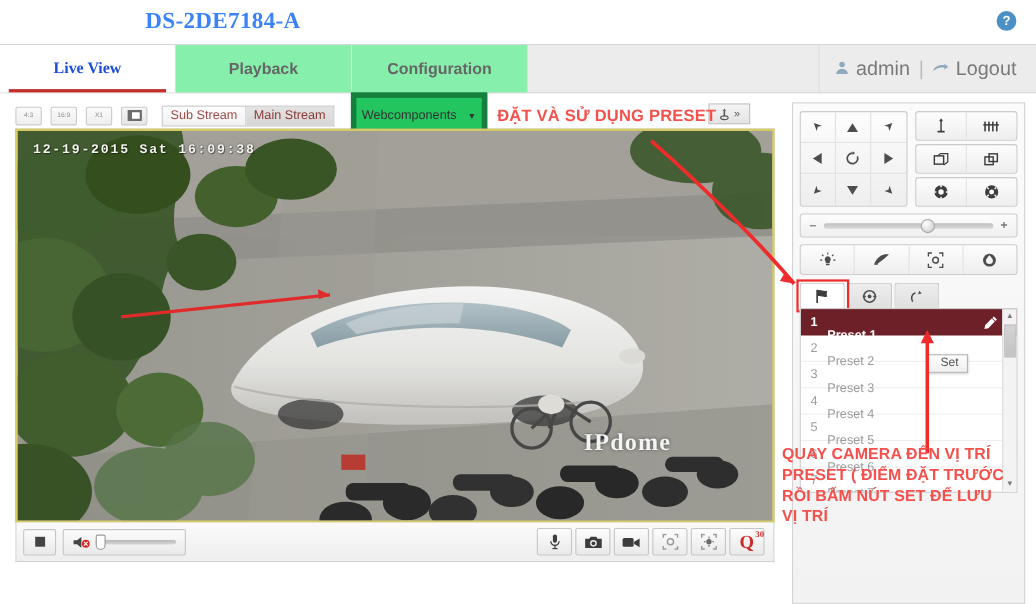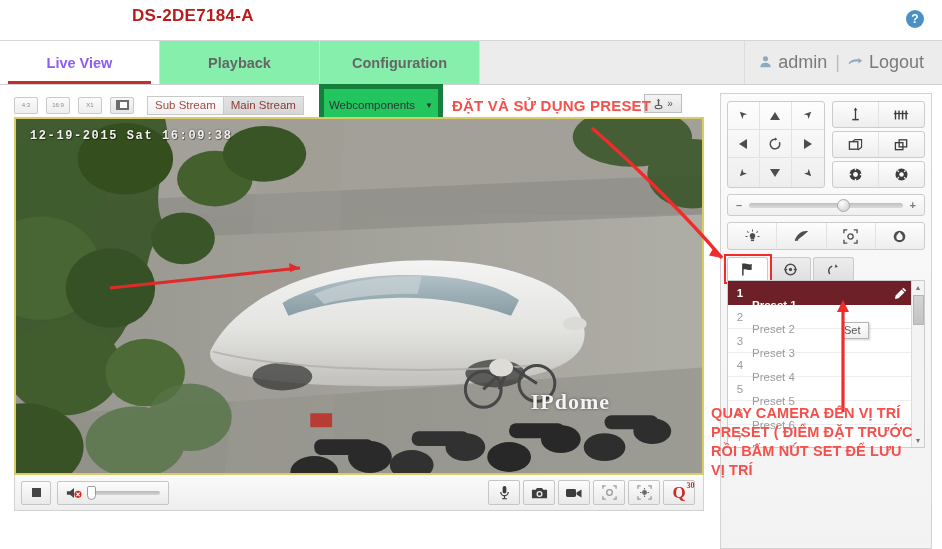--- a/index.html
+++ b/index.html
@@ -12,24 +12,25 @@
 
   
   .header {
     position: relative;
     height: 40px;
     background: #ffffff;
   }
   .device-title {
     position: absolute;
     left: 132px; top: 6px;
-    font-size: 17px;
+    font-size: 21px;
     font-weight: bold;
-    color: #b91c1c;
+    color: #3b82f6;
     letter-spacing: .3px;
+    font-family: Liberation Serif, serif;
   }
   .help-icon {
     position: absolute;
     right: 18px; top: 10px;
     width: 18px; height: 18px;
     border-radius: 50%;
     background: #4a90c4;
     color: #ffffff;
     font-size: 12px;
     font-weight: bold;
@@ -56,22 +57,23 @@
     font-size: 14.5px;
     font-weight: bold;
     color: #666666;
     border-right: 1px solid #dcdcdc;
     cursor: pointer;
     position: relative;
     background: #86efac;
   }
   .tab.active {
     background: #ffffff;
-    color: #8b5cf6;
+    color: #1d4ed8;
     border-right: 1px solid #dcdcdc;
+    font-family: Liberation Serif, serif;
   }
   .tab.active::after {
     content: "";
     position: absolute;
     left: 8px; right: 8px; bottom: 0;
     height: 3px;
     background: #c3302c;
   }
   .tabbar-spacer { flex: 1; border-right: 1px solid #dcdcdc; }
   .userbox {
@@ -411,21 +413,21 @@
     position: absolute;
     top: 14px; left: 1px;
     width: 11px; height: 30px;
     background: linear-gradient(#d4d4d4,#c2c2c2);
     border: 1px solid #b5b5b5;
   }
 
   .set-tooltip {
     position: absolute;
     left: 843px; top: 322px;
-    padding: 1px 7px 2px 0;
+    padding: 1px 7px 2px 11px;
     background: linear-gradient(#fdfdfd,#efefef);
     border: 1px solid #b5b5b5;
     box-shadow: 1px 1px 2px rgba(0,0,0,.2);
     font-size: 11px;
     color: #555;
     z-index: 40;
   }
 
   
   .anno {

